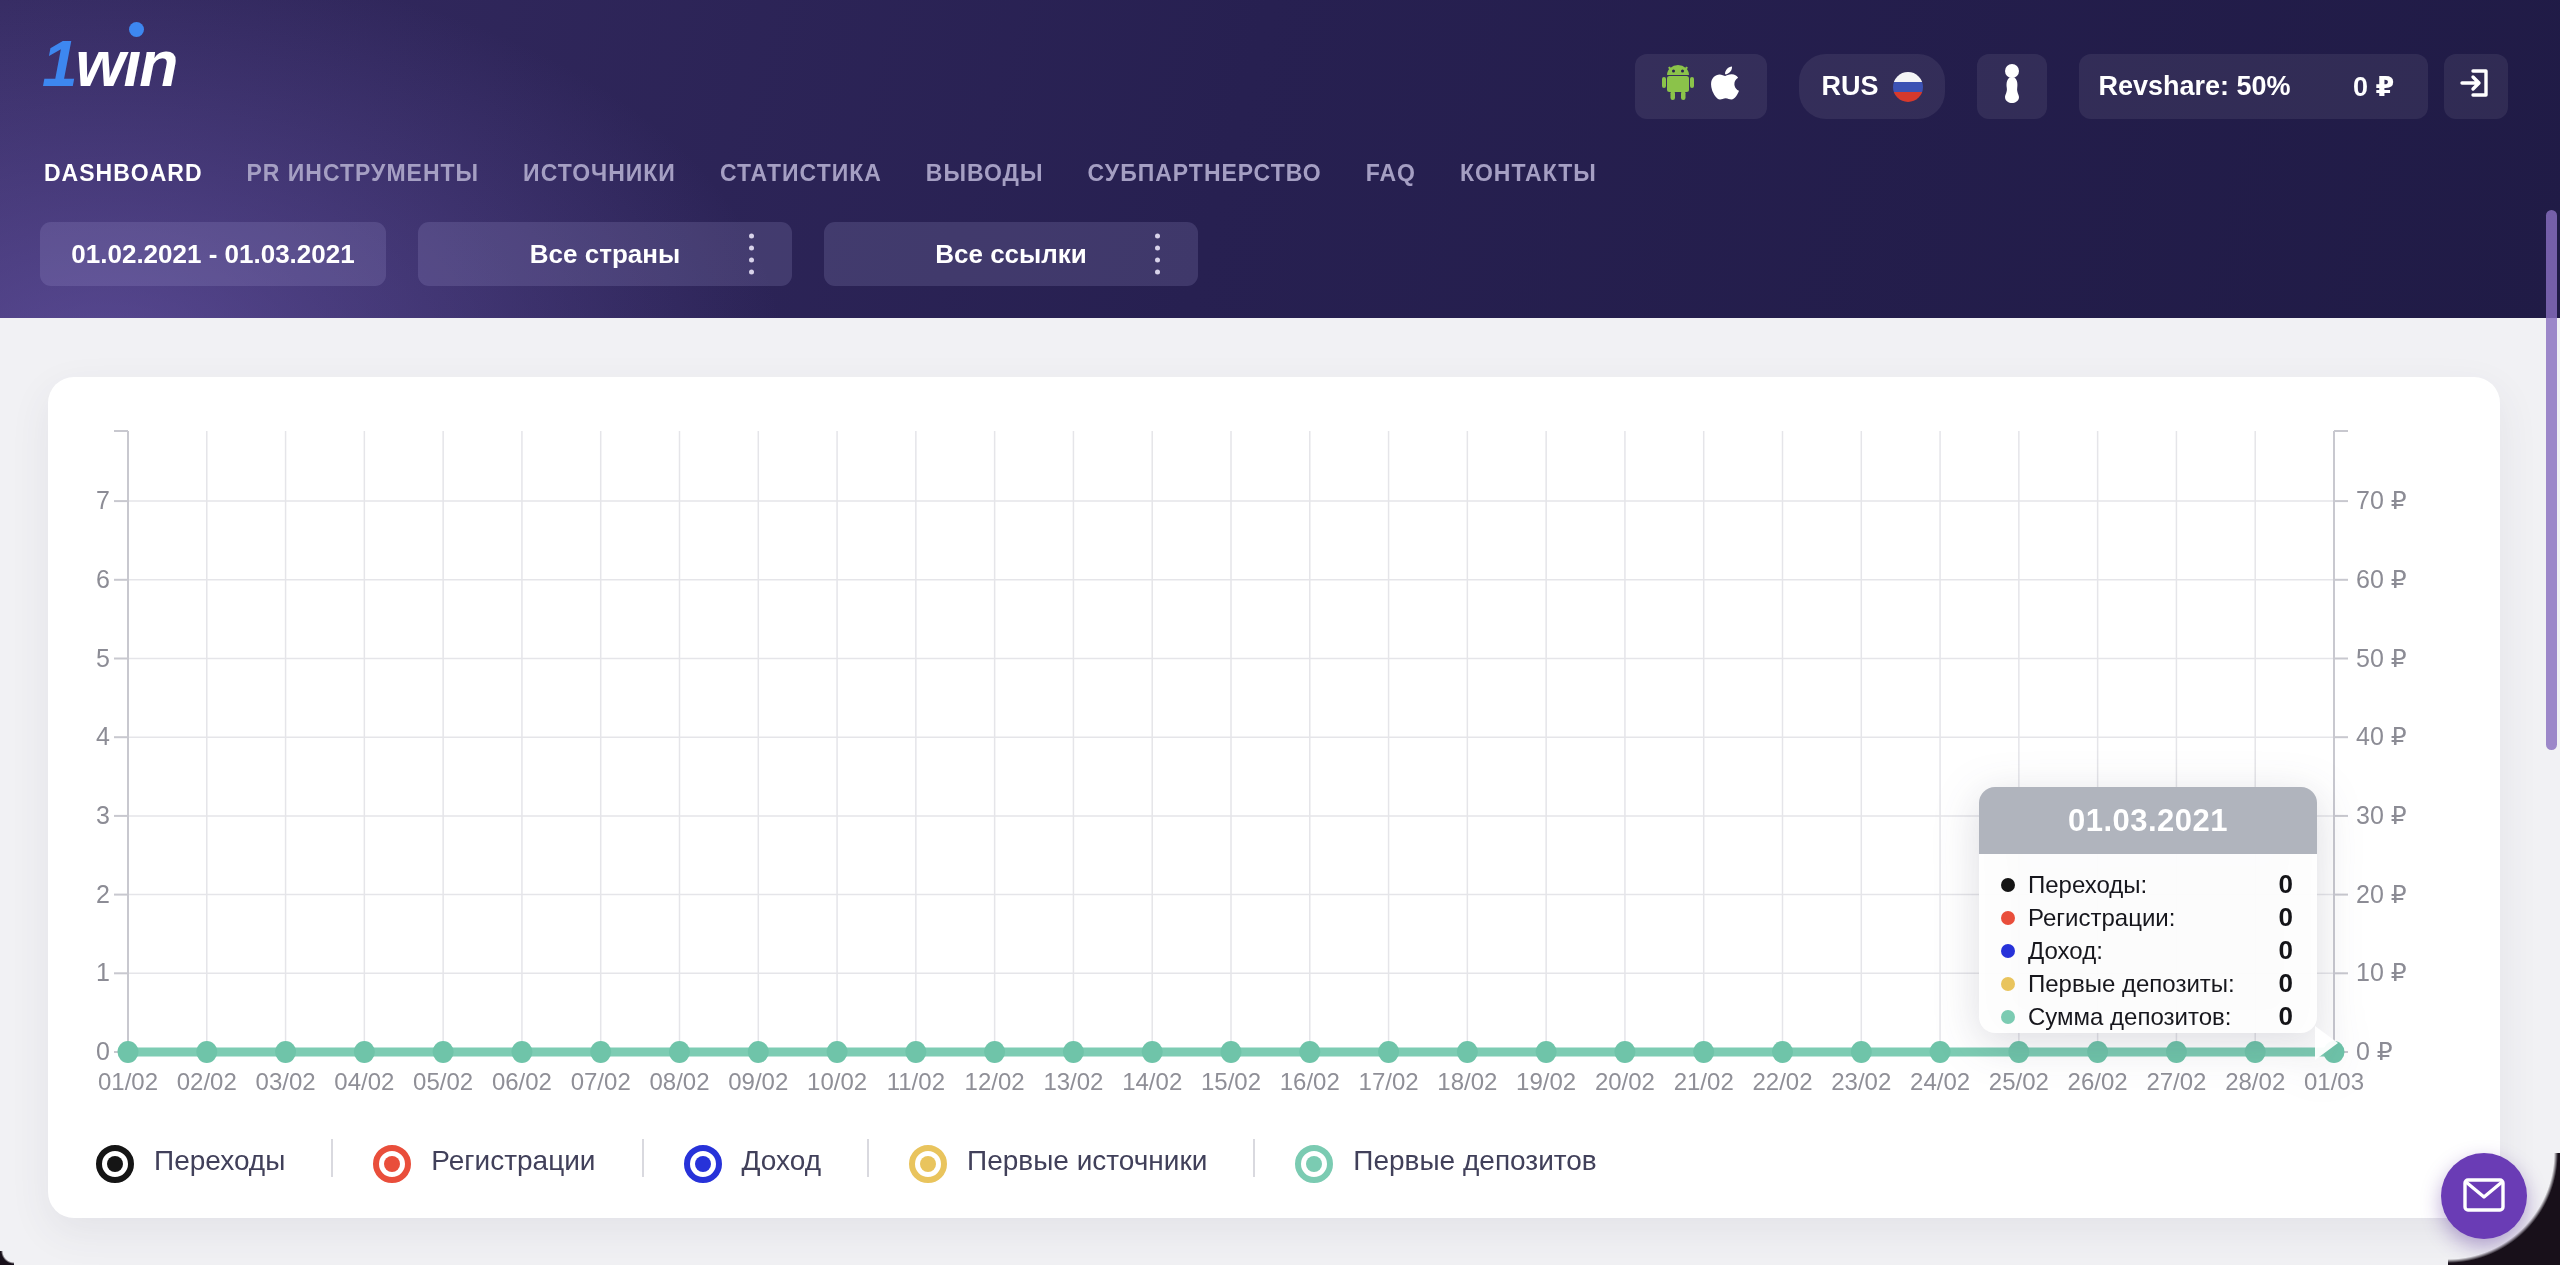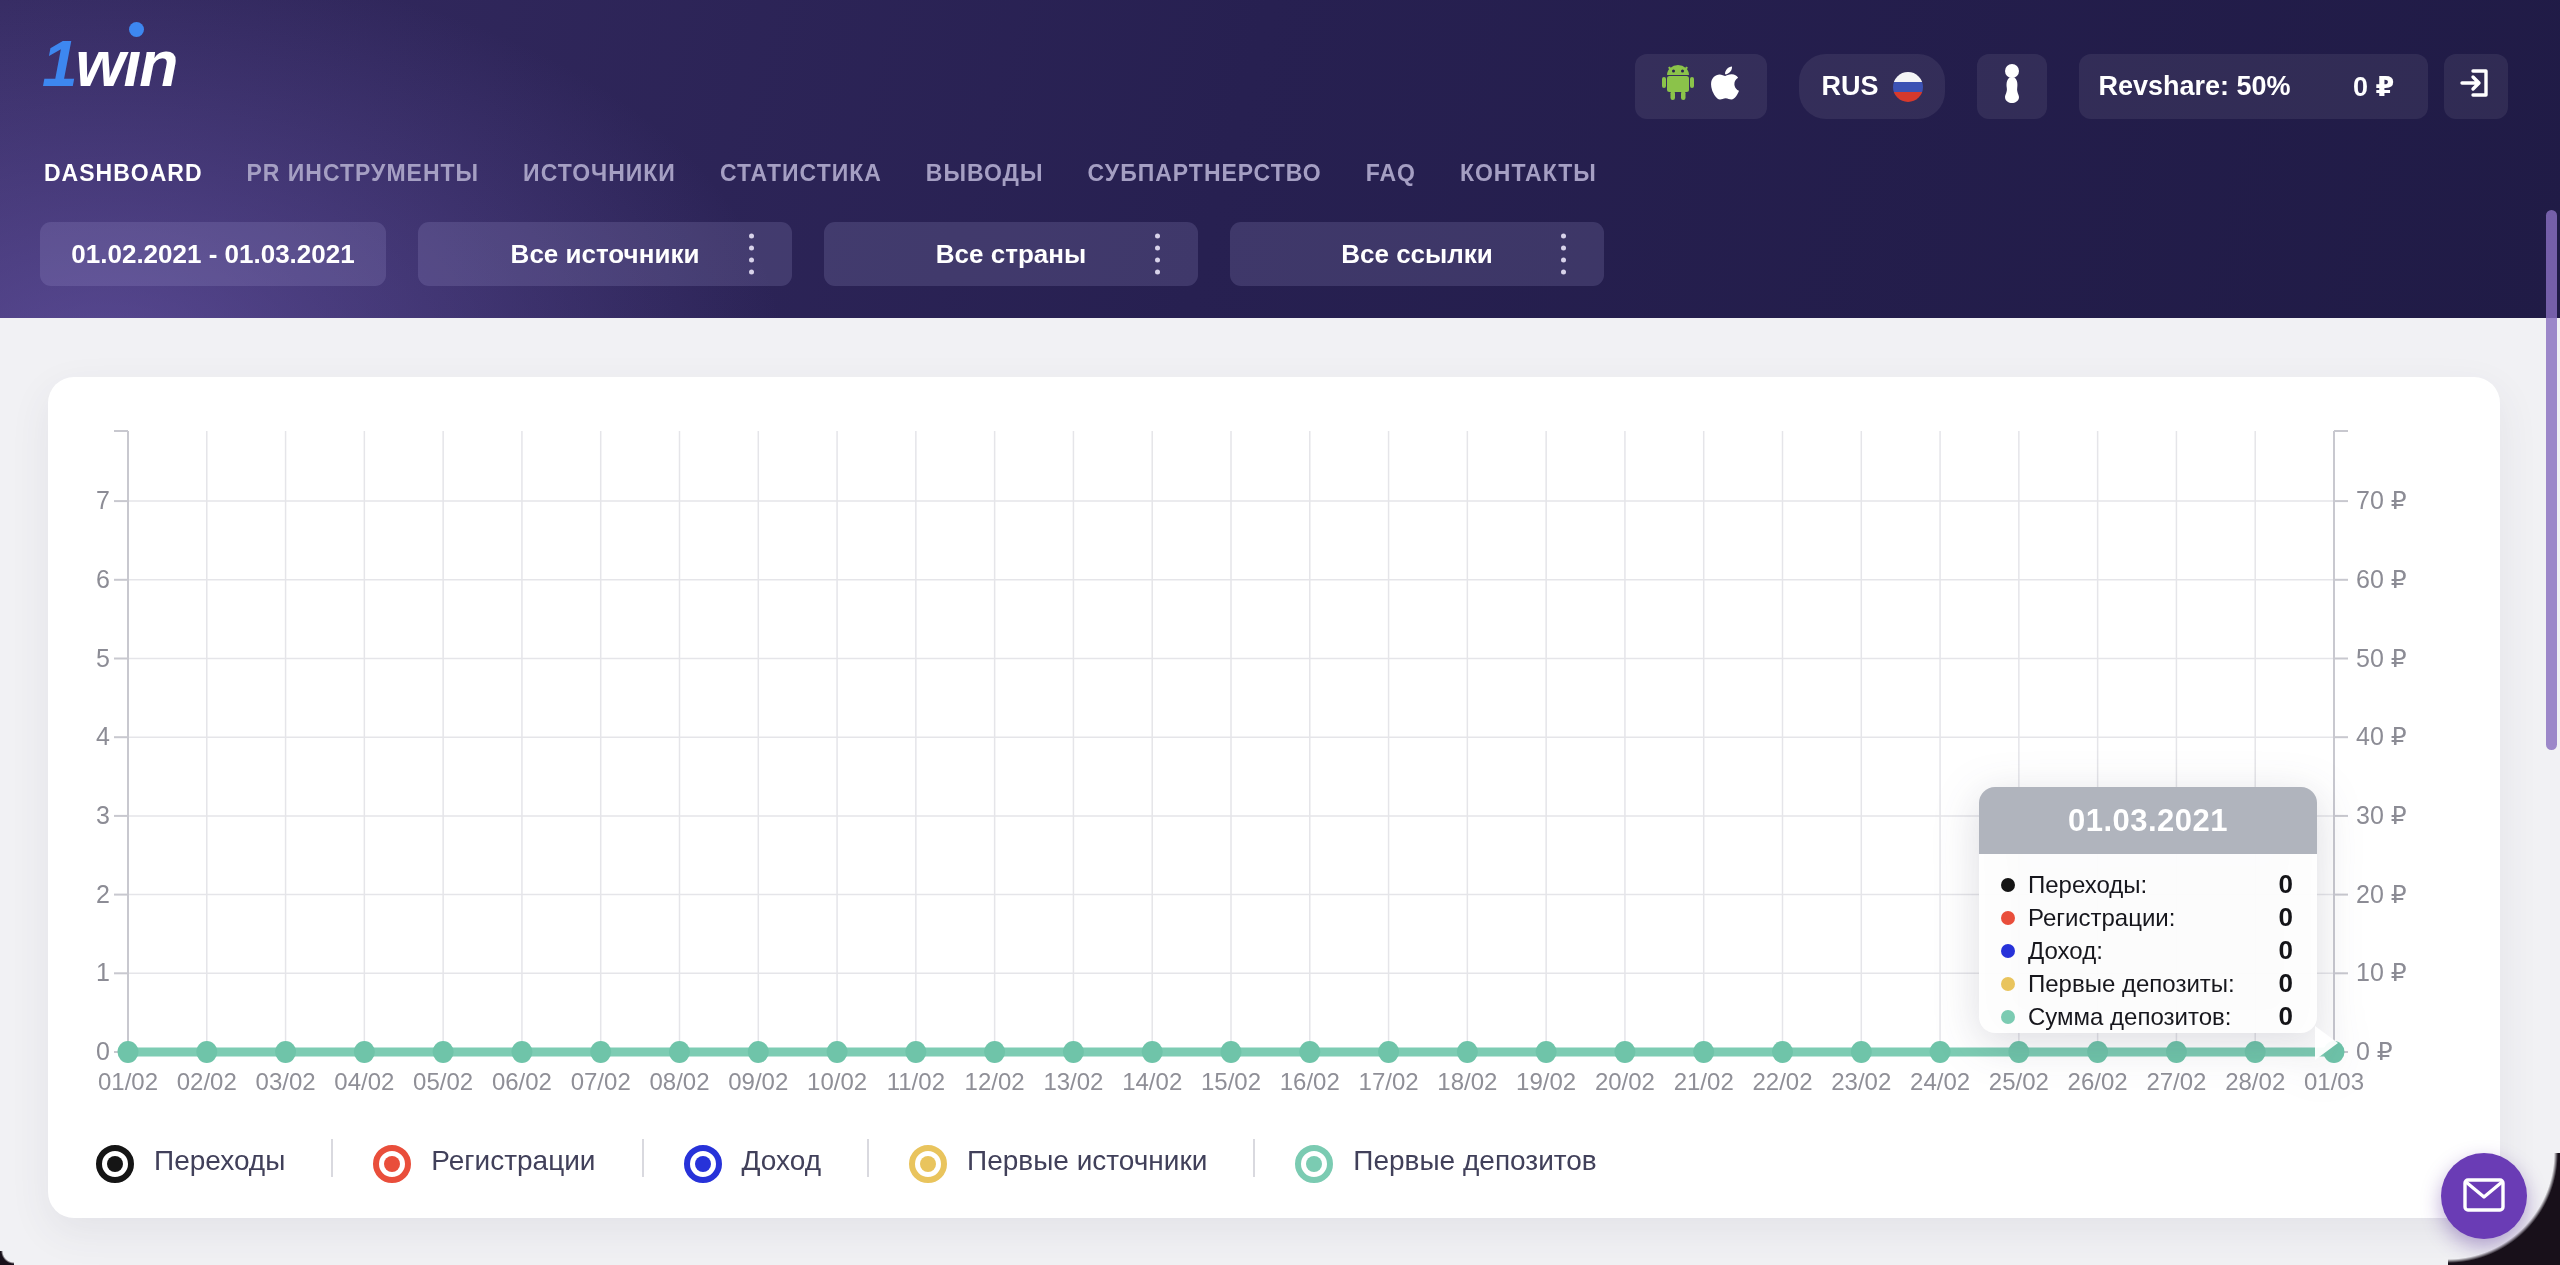--- a/index.html
+++ b/index.html
@@ -213,29 +213,20 @@
       <span class="nav-item">СТАТИСТИКА</span>
       <span class="nav-item">ВЫВОДЫ</span>
       <span class="nav-item">СУБПАРТНЕРСТВО</span>
       <span class="nav-item">FAQ</span>
       <span class="nav-item">КОНТАКТЫ</span>
     </nav>
 
   <div class="filters">
       <button class="filter-btn w-date">
         <span>01.02.2021 - 01.03.2021</span>
-      </button>
-      <button class="filter-btn w-std">
-        <span>Все источники</span>
-        <span class="kebab">
-          <i></i>
-          <i></i>
-          <i></i>
-          <i></i>
-        </span>
       </button>
       <button class="filter-btn w-std">
         <span>Все страны</span>
         <span class="kebab">
           <i></i>
           <i></i>
           <i></i>
           <i></i>
         </span>
       </button>

